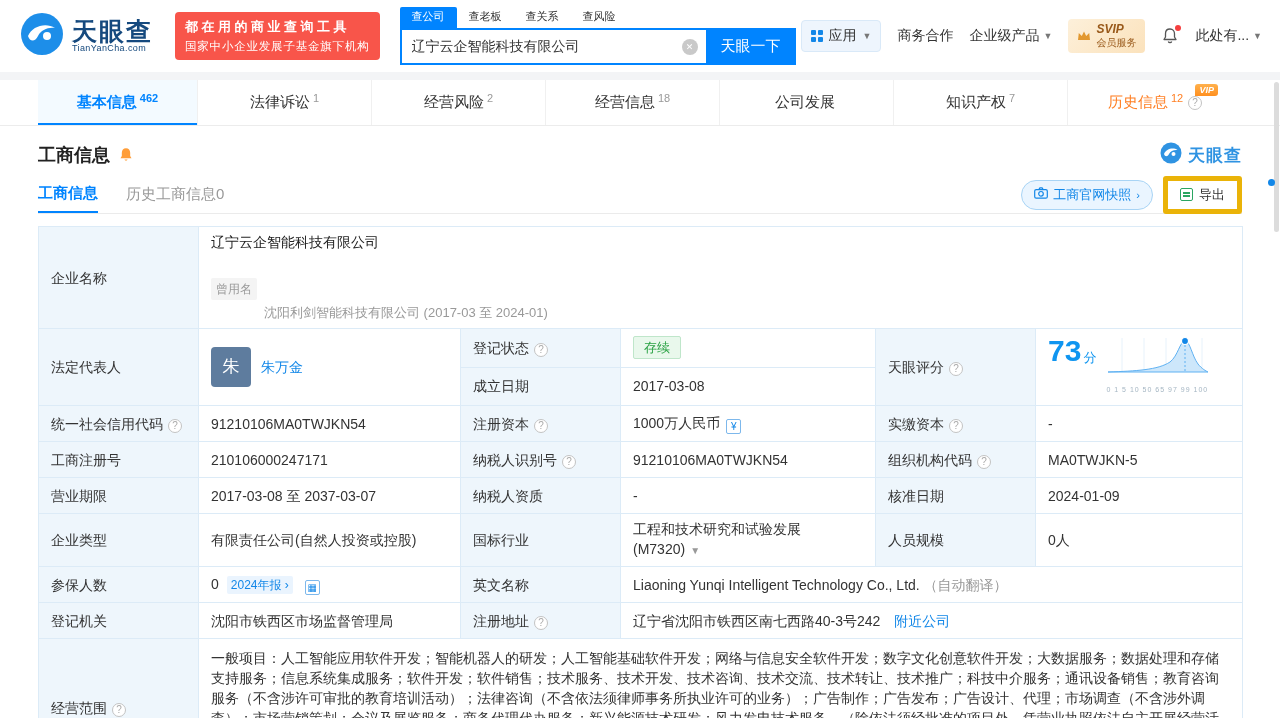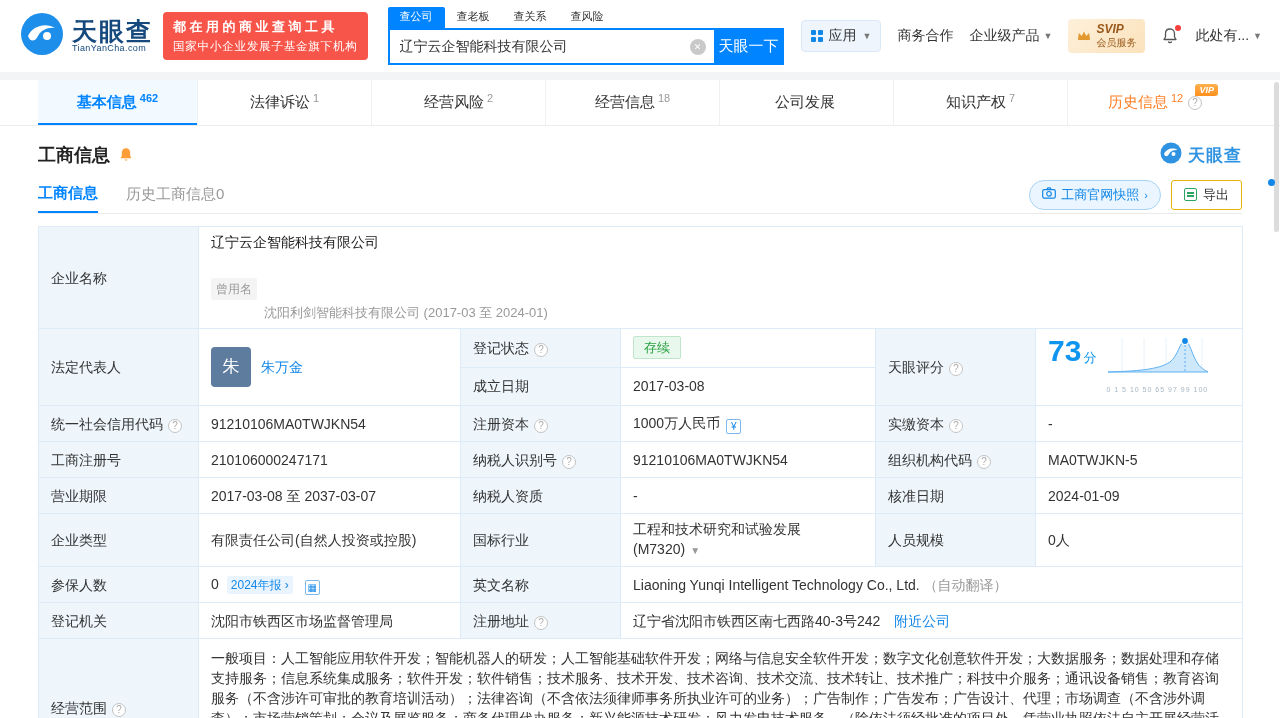--- a/index.html
+++ b/index.html
@@ -5,33 +5,33 @@
 * { margin:0; padding:0; box-sizing:border-box; }
 html,body { width:1280px; height:718px; overflow:hidden; }
 body { background:#fff; font-family:"Liberation Sans","DejaVu Sans",sans-serif; color:#333; position:relative; }
 
 
 .header { height:72px; display:flex; align-items:center; padding:0 18px 0 20px; background:#fff; }
 .logo { display:flex; align-items:center; gap:8px; cursor:pointer; flex:none; }
 .logo-text { display:flex; flex-direction:column; line-height:1.05; }
 .logo-title { font-size:25px; font-weight:bold; color:#15497e; letter-spacing:2px; }
 .logo-sub { font-size:9px; color:#15497e; letter-spacing:.4px; }
-.slogan { margin-left:10px; background:#f8554a; color:#fff; border-radius:4px; padding:6px 10px; flex:none; }
+.slogan { margin-left:22px; background:#f8554a; color:#fff; border-radius:4px; padding:6px 10px; flex:none; }
 .slogan-l1 { font-size:13px; font-weight:bold; letter-spacing:3.5px; }
 .slogan-l2 { font-size:11.5px; margin-top:3px; letter-spacing:.8px; }
 
 .search-wrap { margin-left:20px; width:396px; flex:none; }
 .search-tabs { display:flex; }
 .stab { font-size:11px; padding:2px 12px 4px; cursor:pointer; color:#333; }
 .stab.active { background:#0084ff; color:#fff; border-radius:2px 2px 0 0; }
 .search-row { display:flex; height:37px; }
 .search-box { flex:1; position:relative; border:2px solid #0084ff; border-right:none; background:#fff; display:flex; align-items:center; }
 .search-box input { border:none; outline:none; width:100%; padding:0 30px 0 10px; font-size:14px; color:#333; font-family:inherit; background:transparent; }
 .search-clear { position:absolute; right:8px; width:16px; height:16px; border-radius:50%; background:#c9c9c9; color:#fff; font-size:9px; line-height:16px; text-align:center; cursor:pointer; }
-.search-btn { width:70px; background:#0084ff; color:#fff; border:none; font-size:15px; cursor:pointer; font-family:inherit; }
+.search-btn { width:90px; background:#0084ff; color:#fff; border:none; font-size:15px; cursor:pointer; font-family:inherit; }
 
 .header-right { margin-left:auto; display:flex; align-items:center; gap:16px; }
 .apps-btn { display:flex; align-items:center; gap:6px; background:#eef5fd; border:1px solid #d9e9f8; border-radius:4px; padding:6px 9px; font-size:14px; cursor:pointer; }
 .grid-icon { display:inline-grid; grid-template-columns:5px 5px; gap:2px; }
 .grid-icon i { width:5px; height:5px; background:#1287e8; border-radius:1px; }
 .caret { font-size:9px; color:#777; }
 .hlink { font-size:14px; color:#333; cursor:pointer; display:flex; align-items:center; gap:4px; white-space:nowrap; }
 .svip { background:linear-gradient(135deg,#fdf0da,#fbe2bc); border-radius:4px; padding:4px 9px; display:flex; align-items:center; gap:5px; cursor:pointer; }
 .svip-text { display:flex; flex-direction:column; line-height:1.15; }
 .svip-top { font-size:12px; font-weight:bold; font-style:italic; color:#99591a; }
@@ -60,21 +60,21 @@
 .section-title { font-size:18px; font-weight:bold; color:#222; }
 .sub-bell { margin-left:8px; display:flex; cursor:pointer; }
 .brand { margin-left:auto; display:flex; align-items:center; gap:6px; }
 .brand-text { font-size:17px; font-weight:bold; color:#2f93e2; letter-spacing:1px; }
 
 .subtab-row { display:flex; align-items:center; border-bottom:1px solid #ebebeb; margin-top:8px; height:38px; }
 .subtab { font-size:15px; color:#999; margin-right:28px; height:100%; display:flex; align-items:center; cursor:pointer; }
 .subtab.active { color:#0084ff; font-weight:bold; border-bottom:2px solid #0084ff; }
 .subtab-actions { margin-left:auto; display:flex; gap:10px; align-items:center; }
 .snapshot-btn { display:flex; align-items:center; gap:5px; background:#eaf5ff; border:1px solid #a8d4f5; color:#1287e8; border-radius:15px; padding:5px 12px; font-size:13px; cursor:pointer; font-family:inherit; }
-.export-btn { display:flex; align-items:center; gap:6px; background:#fff; border:1px solid #eab308; color:#333; border-radius:3px; padding:5px 12px; font-size:13px; cursor:pointer; font-family:inherit; }
+.export-btn { display:flex; align-items:center; gap:6px; background:#fff; border:5px solid #eab308; color:#333; border-radius:3px; padding:5px 12px; font-size:13px; cursor:pointer; font-family:inherit; }
 .excel-icon { width:13px; height:13px; border:1.5px solid #2aa561; border-radius:2px; position:relative; flex:none; }
 .excel-icon::before { content:""; position:absolute; left:2px; right:2px; top:3px; height:1.5px; background:#2aa561; box-shadow:0 3px 0 #2aa561; }
 .arr { font-size:11px; }
 
 
 .info-table { width:100%; border-collapse:collapse; margin-top:12px; table-layout:fixed; font-size:14px; }
 .info-table td { border:1px solid #dcebf7; padding:5px 12px; vertical-align:middle; height:36px; line-height:20px; }
 td.lbl { background:#eef6fc; color:#333; }
 .cname { color:#222; }
 .former-line { margin-top:3px; display:flex; align-items:center; gap:7px; }

